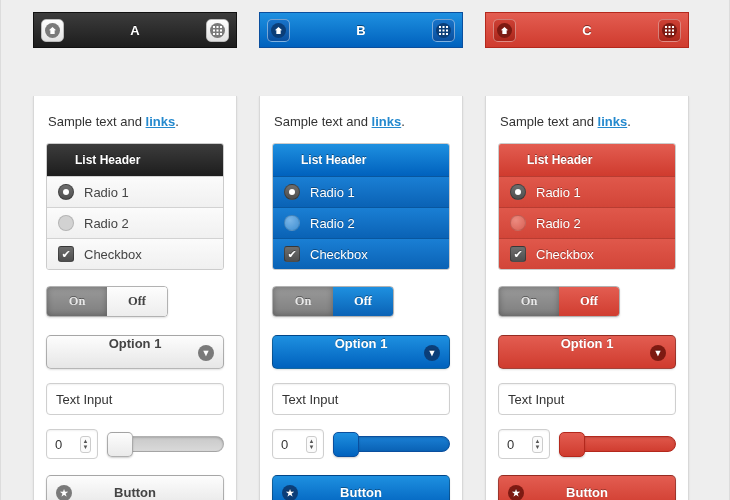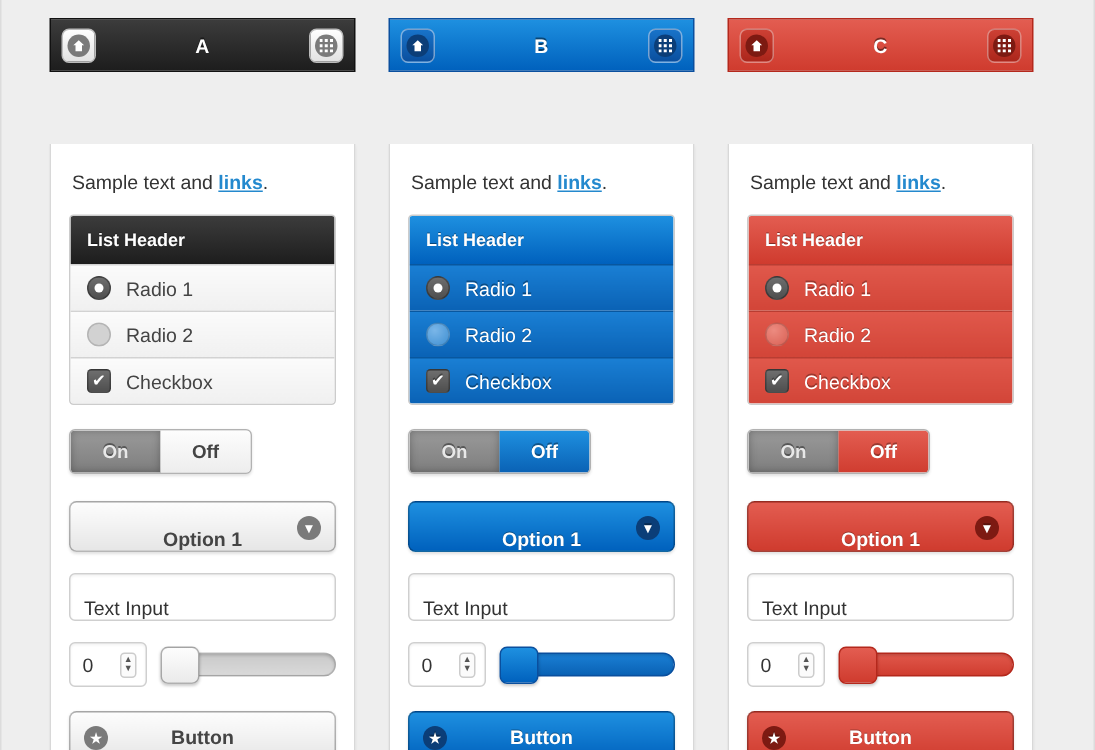--- a/index.html
+++ b/index.html
@@ -73,21 +73,21 @@
   .t-c .ico-circ { background:#7d1a12; }
 
   
   .sample { font-size: 13px; color: #333; margin: 2px 0 14px 2px; }
   .sample a { color: #2489ce; text-decoration: underline; font-weight: bold; }
 
   
   .list { border-radius: 3px; overflow: hidden; border:1px solid #ccc; }
   .list-hdr {
     font-size: 12px; font-weight: bold; color:#fff;
-    padding: 9px 11px;
+    padding: 9px 28px;
     text-shadow: 0 -1px 0 rgba(0,0,0,.4);
   }
   .li {
     display: flex; align-items: center; gap: 10px;
     padding: 7px 11px;
     font-size: 13px;
     border-top: 1px solid rgba(0,0,0,.12);
   }
   .li:first-of-type { border-top: none; }
   .ctl { width: 16px; height: 16px; flex: 0 0 16px; position: relative; }
@@ -125,20 +125,21 @@
   .t-c .li { background: linear-gradient(#e0584b,#d24538); color:#fff; text-shadow:0 -1px 0 rgba(0,0,0,.3); }
   .t-c .radio-off { background: radial-gradient(circle at 35% 30%, #ec8b80, #d96054); }
 
   
   .toggle {
     display: inline-flex;
     border-radius: 4px; overflow: hidden;
     border: 1px solid rgba(0,0,0,.3);
     margin: 16px 0 18px 0;
     box-shadow: 0 1px 2px rgba(0,0,0,.12);
+    font-family: Liberation Serif, serif;
   }
   .toggle .seg {
     padding: 7px 20px;
     font-size: 12.5px; font-weight: bold;
     min-width: 60px; text-align: center;
   }
   .seg-on {
     background: linear-gradient(#9a9a9a,#7e7e7e);
     color:#e8e8e8; text-shadow: 0 -1px 0 rgba(0,0,0,.4);
     box-shadow: inset 0 0 6px rgba(0,0,0,.3);
@@ -146,21 +147,21 @@
   .t-a .seg-off { background: linear-gradient(#fdfdfd,#ededed); color:#444; }
   .t-b .seg-off { background: linear-gradient(#1e90e0,#0a62b5); color:#fff; text-shadow:0 -1px 0 rgba(0,0,0,.35); }
   .t-c .seg-off { background: linear-gradient(#e35d51,#d03d30); color:#fff; text-shadow:0 -1px 0 rgba(0,0,0,.3); }
 
   
   .select {
     position: relative;
     height: 34px;
     border-radius: 5px;
     border: 1px solid rgba(0,0,0,.28);
-    display:flex; align-items:flex-end; justify-content:center;
+    display:flex; align-items:flex-start; justify-content:center;
     font-size: 13px; font-weight: bold;
     margin-bottom: 14px;
     box-shadow: 0 1px 2px rgba(0,0,0,.12);
   }
   .select .chev {
     position: absolute; right: 9px; top: 9px;
     width: 16px; height: 16px; border-radius: 50%;
     display:flex; align-items:center; justify-content:center;
     color:#fff; font-size:9px; line-height:1;
   }
@@ -170,21 +171,21 @@
   .t-b .select .chev { background:#0b3e78; }
   .t-c .select { background: linear-gradient(#e35d51,#cf3b2e); color:#fff; text-shadow:0 -1px 0 rgba(0,0,0,.3); }
   .t-c .select .chev { background:#7d1a12; }
 
   
   .textinput {
     height: 32px;
     border: 1px solid #cfcfcf;
     border-radius: 4px;
     background: #fff;
-    display:flex; align-items:flex-end;
+    display:flex; align-items:center;
     padding: 0 9px;
     font-size: 13px; color: #333;
     margin-bottom: 14px;
     box-shadow: inset 0 1px 2px rgba(0,0,0,.06);
   }
 
   
   .sliderrow { display:flex; align-items:center; gap: 10px; margin-bottom: 16px; }
   .stepper {
     width: 52px; height: 30px;

